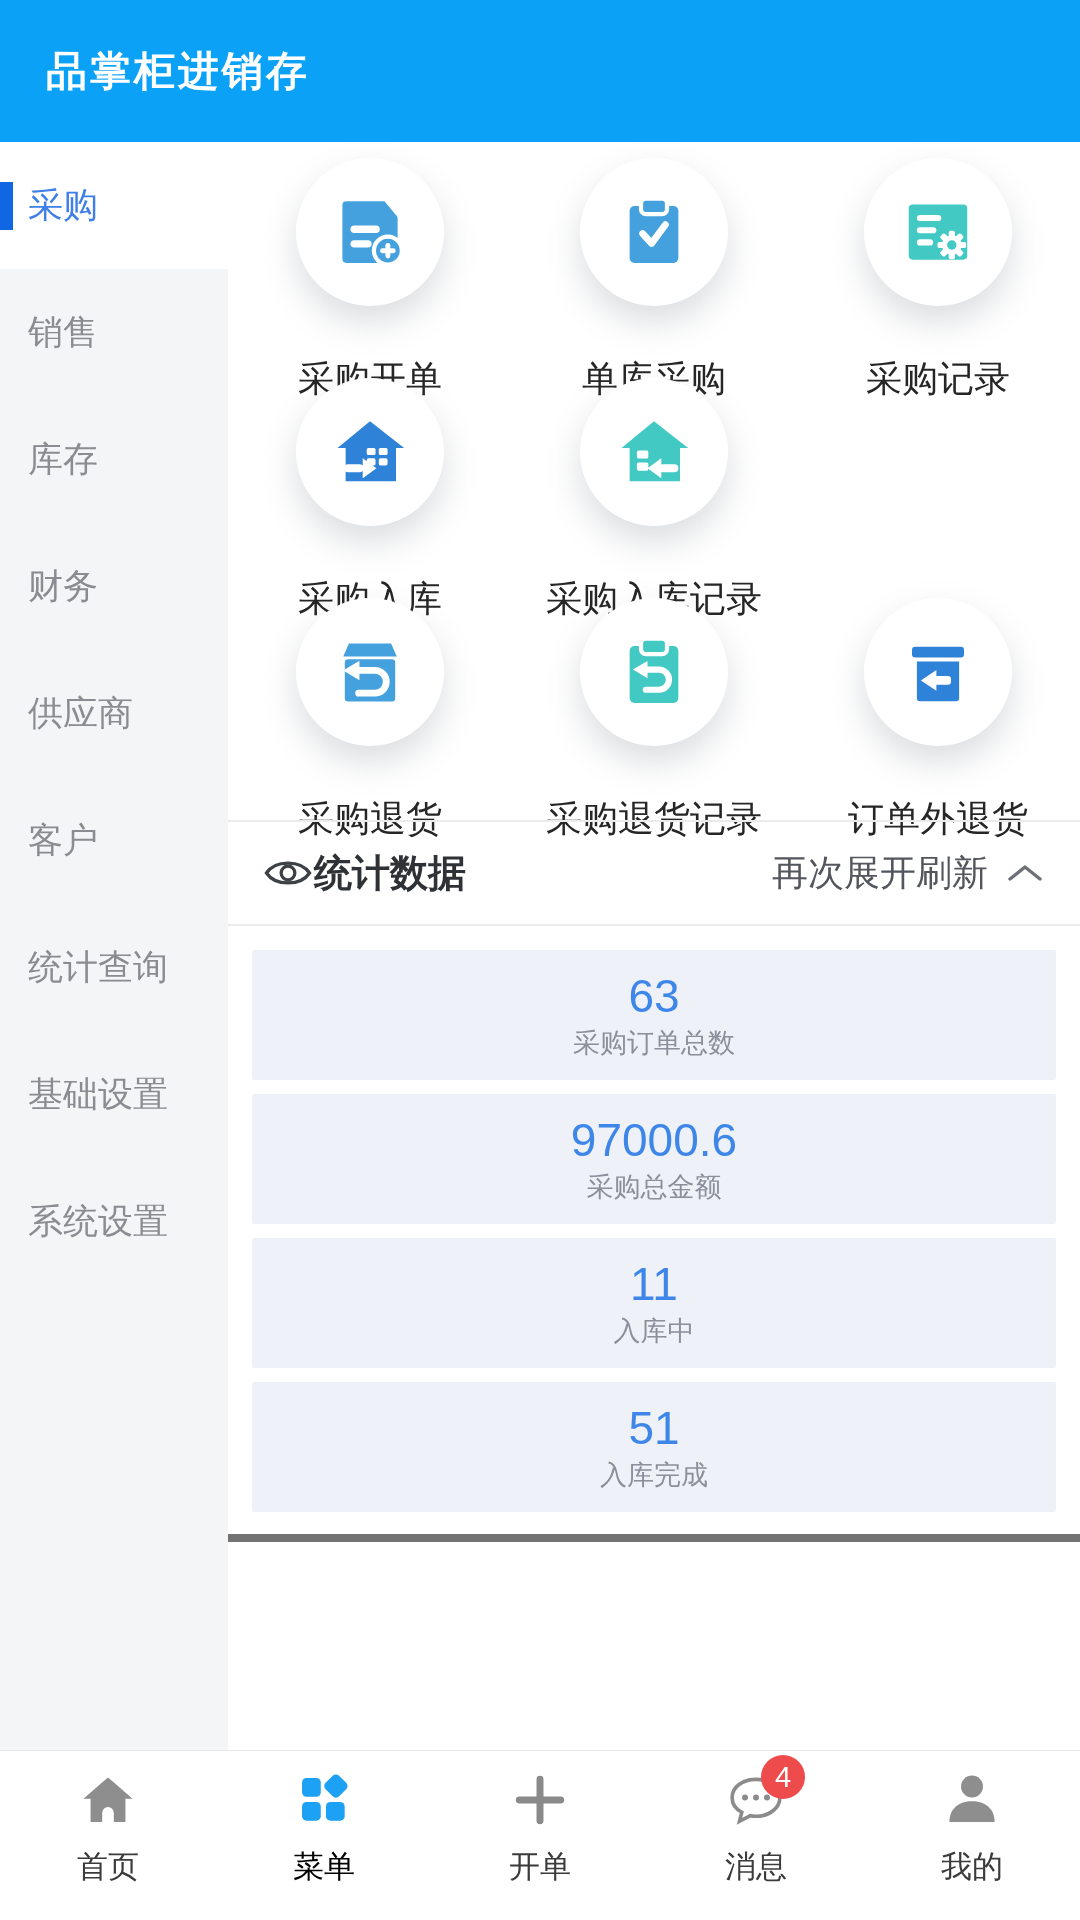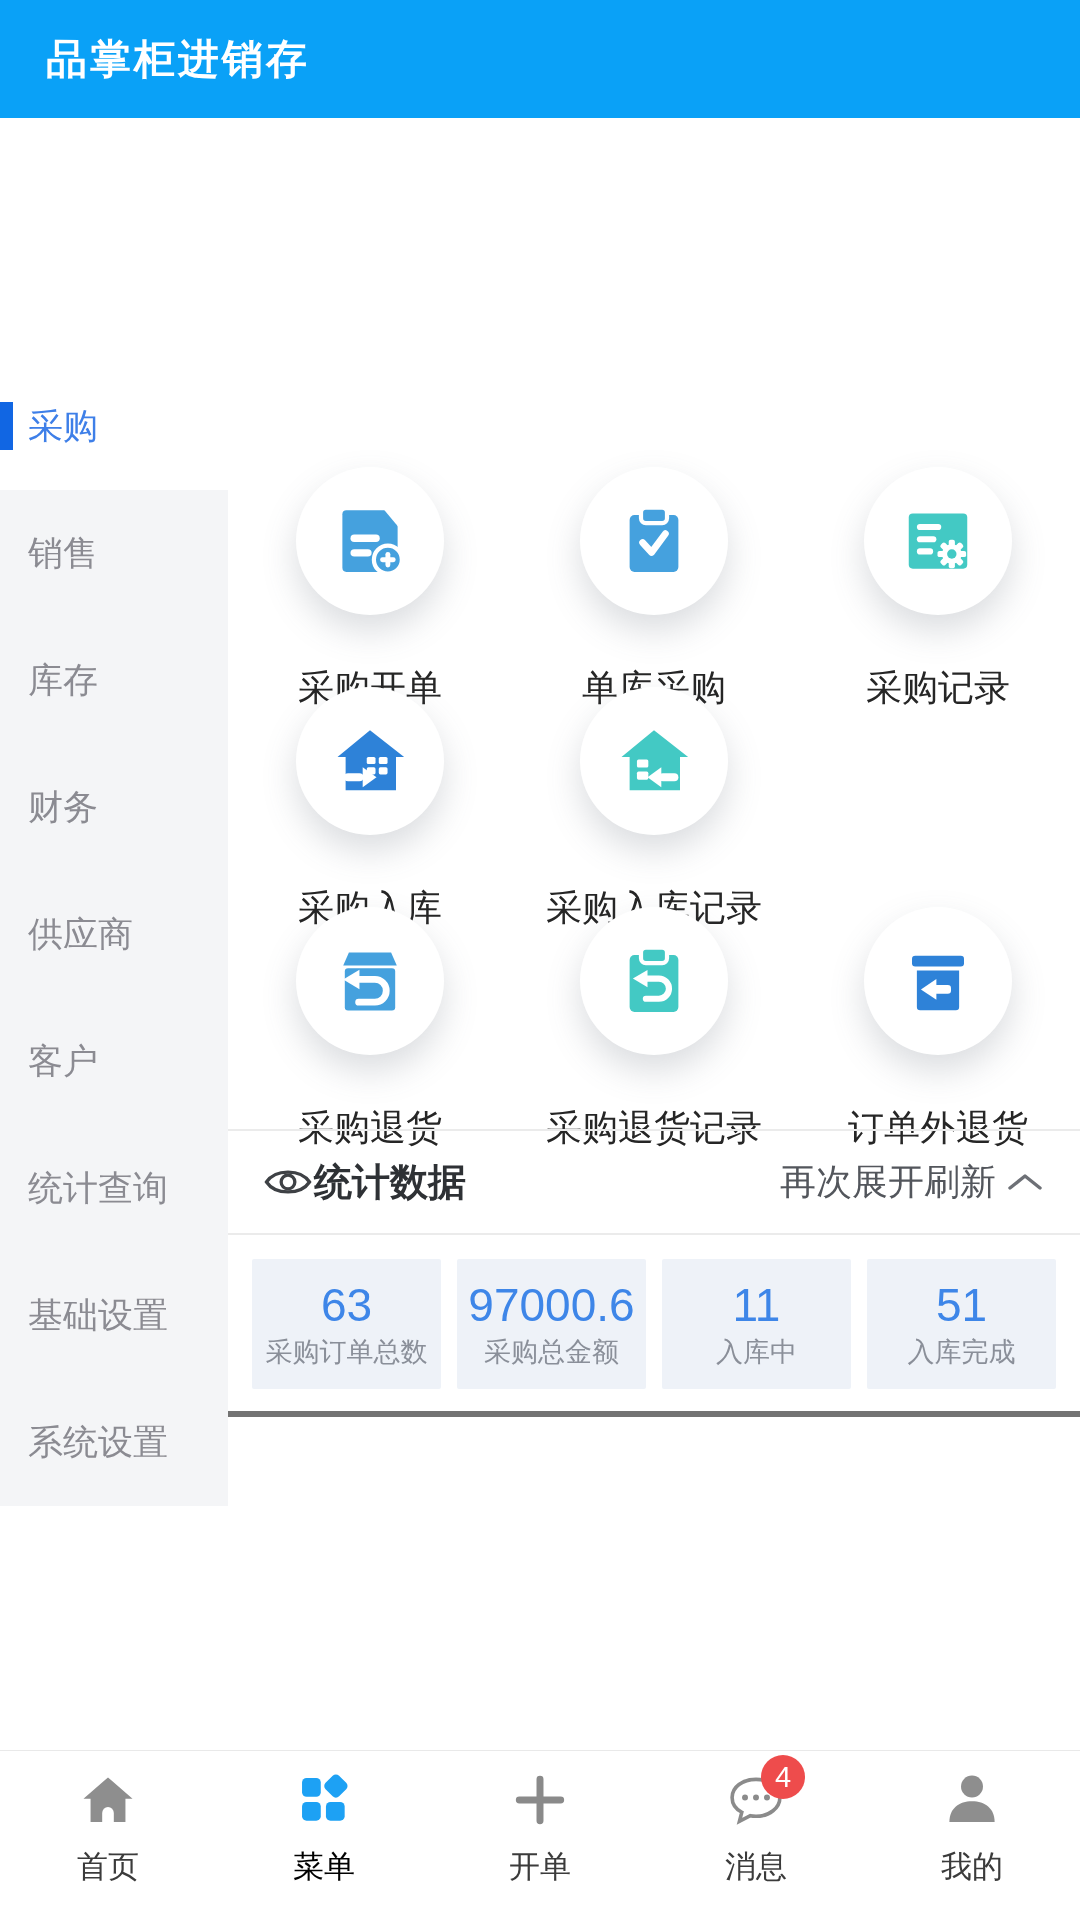--- a/index.html
+++ b/index.html
@@ -1,47 +1,47 @@
 <!DOCTYPE html>
 <html><head>
 <meta charset="utf-8">
 <style>
   html,body{margin:0;padding:0;}
   .page{width:1080px;height:1920px;display:flex;flex-direction:column;background:#fff;
         font-family:"Liberation Sans",sans-serif;overflow:hidden;}
 
   
-  .app-header{height:118px;flex:none;background:#0aa1f7;display:flex;align-items:center;padding:0 46px;}
+  .app-header{height:118px;flex:none;background:#0aa1f7;display:flex;align-items:center;padding:12px 46px;}
   .app-title{color:#fff;font-size:41px;font-weight:bold;letter-spacing:3px;}
 
   
-  .body{flex:1;display:flex;min-height:0;align-items:center;}
+  .body{flex:1;display:flex;min-height:0;}
   .sidebar{width:228px;flex:none;background:#f4f5f7;display:flex;flex-direction:column;}
   .side-item{height:127px;flex:none;display:flex;align-items:center;padding-left:28px;
              font-size:35px;color:#8b8b92;position:relative;cursor:pointer;}
   .side-item.active{background:#fff;color:#3e7fe8;}
   .accent{position:absolute;left:0;top:50%;transform:translateY(-50%);width:13px;height:48px;background:#1166e3;}
 
   .content{flex:1;min-width:0;display:flex;flex-direction:column;background:#fff;}
   .grid-row{display:flex;height:220px;flex:none;}
   .grid-cell{width:33.333%;display:flex;flex-direction:column;align-items:center;padding-top:16px;box-sizing:border-box;cursor:pointer;gap:43px;}
   .icon-circle{width:148px;height:148px;border-radius:50%;background:#fff;
                box-shadow:0 16px 34px rgba(90,100,115,0.22);
                display:flex;align-items:center;justify-content:center;flex:none;}
   .grid-label{margin-top:6px;font-size:36px;color:#262626;white-space:nowrap;}
 
   .stats-header{margin-top:18px;border-top:2px solid #ebebeb;border-bottom:2px solid #ebebeb;
                 height:102px;flex:none;display:flex;align-items:center;justify-content:space-between;padding:0 34px;}
   .sh-left{display:flex;align-items:center;gap:0;}
   .sh-title{font-size:38px;color:#2e3135;font-weight:600;}
-  .sh-right{display:flex;align-items:center;gap:8px;cursor:pointer;}
+  .sh-right{display:flex;align-items:center;gap:16px;cursor:pointer;}
   .sh-refresh{font-size:36px;color:#53565c;}
 
-  .stats-cards{padding:24px 24px 22px;display:grid;grid-template-columns:1fr 1fr 1fr 1fr;gap:14px 16px;
-               border-bottom:6px solid #737373;flex:none;}
+  .stats-cards{padding:24px 24px 22px;display:grid;grid-template-columns:1fr;gap:14px 16px;
+               border-bottom:8px solid #737373;flex:none;}
   .stat-card{height:130px;background:#eef2f8;border-radius:2px;display:flex;flex-direction:column;
              align-items:center;justify-content:center;}
   .stat-value{font-size:46px;color:#3e86e8;}
   .stat-label{font-size:27px;color:#8a8f99;margin-top:2px;}
 
   
   .tabbar{height:170px;flex:none;background:#fff;border-top:1px solid #e9e9e9;display:flex;
           padding-top:14px;box-sizing:border-box;}
   .tab{flex:1;display:flex;flex-direction:column;align-items:center;cursor:pointer;}
   .tab-icon{height:70px;display:flex;align-items:center;justify-content:center;position:relative;}

